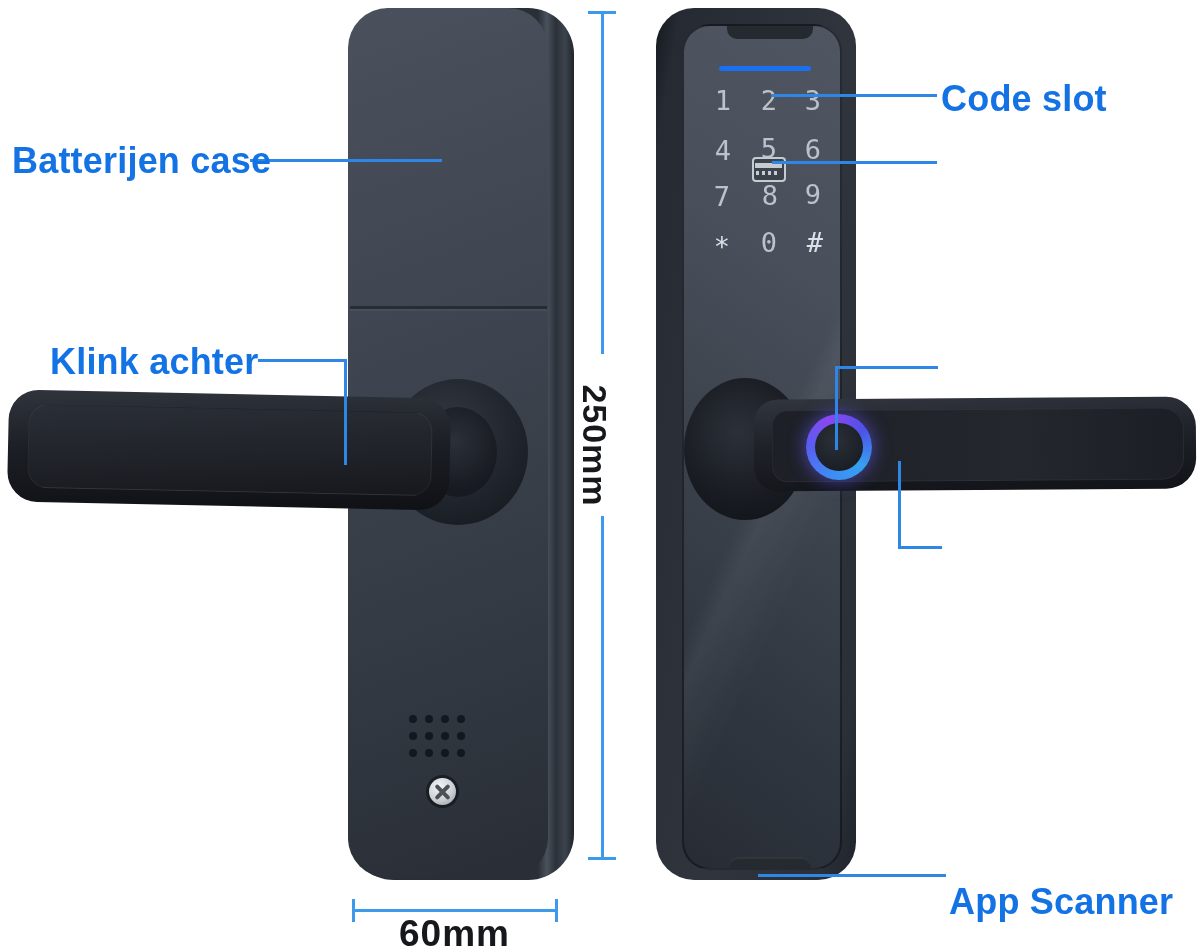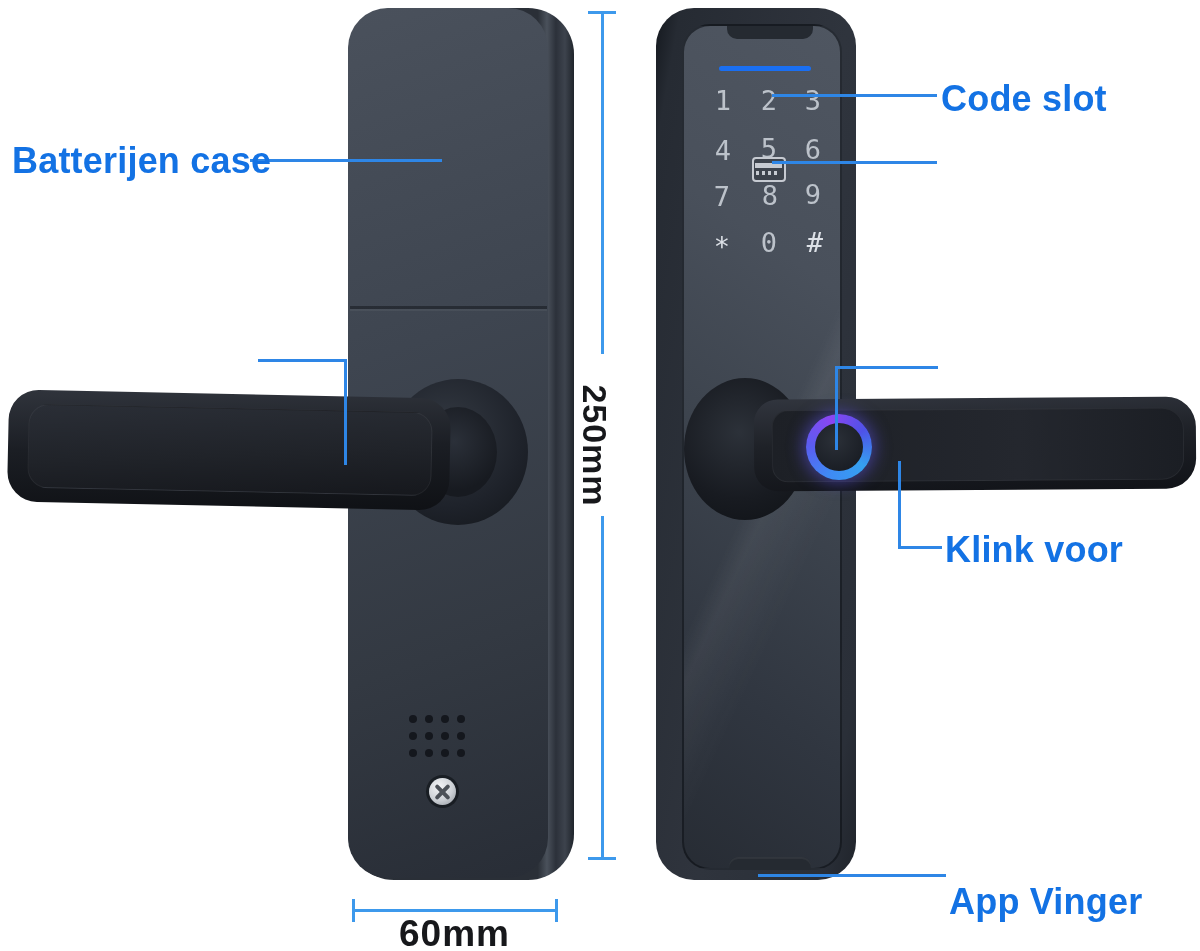--- a/index.html
+++ b/index.html
@@ -190,36 +190,36 @@
   <div class="abs rl-hub"></div>
   <div class="abs rl-handle"></div>
   <div class="abs rl-handle-face"></div>
   <div class="abs rl-fp-ring">
     <div class="rl-fp-center"></div>
   </div>
 
   <span class="lbl" style="left:2px;top:140px;margin-left:10px;">Batterijen case</span>
   <div class="leader" style="left:250px;top:159px;width:192px;height:3px;"></div>
 
+  <span class="lbl" style="left:50px;top:341px;">Klink achter</span>
   <div class="leader" style="left:258px;top:359px;width:89px;height:3px;"></div>
   <div class="leader" style="left:344px;top:359px;width:3px;height:106px;"></div>
 
   <span class="lbl" style="left:941px;top:78px;">Code slot</span>
   <div class="leader" style="left:772px;top:94px;width:165px;height:3px;"></div>
 
   <div class="leader" style="left:772px;top:161px;width:165px;height:3px;"></div>
 
   <div class="leader" style="left:835px;top:366px;width:103px;height:3px;"></div>
   <div class="leader" style="left:835px;top:366px;width:3px;height:84px;"></div>
 
-  <span class="lbl" style="left:945px;top:529px;">Klink voor</span>
   <div class="leader" style="left:898px;top:461px;width:3px;height:88px;"></div>
   <div class="leader" style="left:898px;top:546px;width:44px;height:3px;"></div>
 
-  <span class="lbl" style="left:949px;top:881px;">App Vinger</span>
+  <span class="lbl" style="left:949px;top:881px;">App Scanner</span>
   <div class="leader" style="left:758px;top:874px;width:188px;height:3px;"></div>
 
   <div class="dim" style="left:601px;top:12px;width:3px;height:342px;"></div>
   <div class="dim" style="left:588px;top:11px;width:28px;height:3px;"></div>
   <div class="dim" style="left:601px;top:516px;width:3px;height:342px;"></div>
   <div class="dim" style="left:588px;top:857px;width:28px;height:3px;"></div>
   <div class="dim-text rot90" style="left:514px;top:426px;width:160px;text-align:center;">250mm</div>
 
   <div class="dim" style="left:352px;top:909px;width:206px;height:3px;"></div>
   <div class="dim" style="left:352px;top:899px;width:3px;height:23px;"></div>

